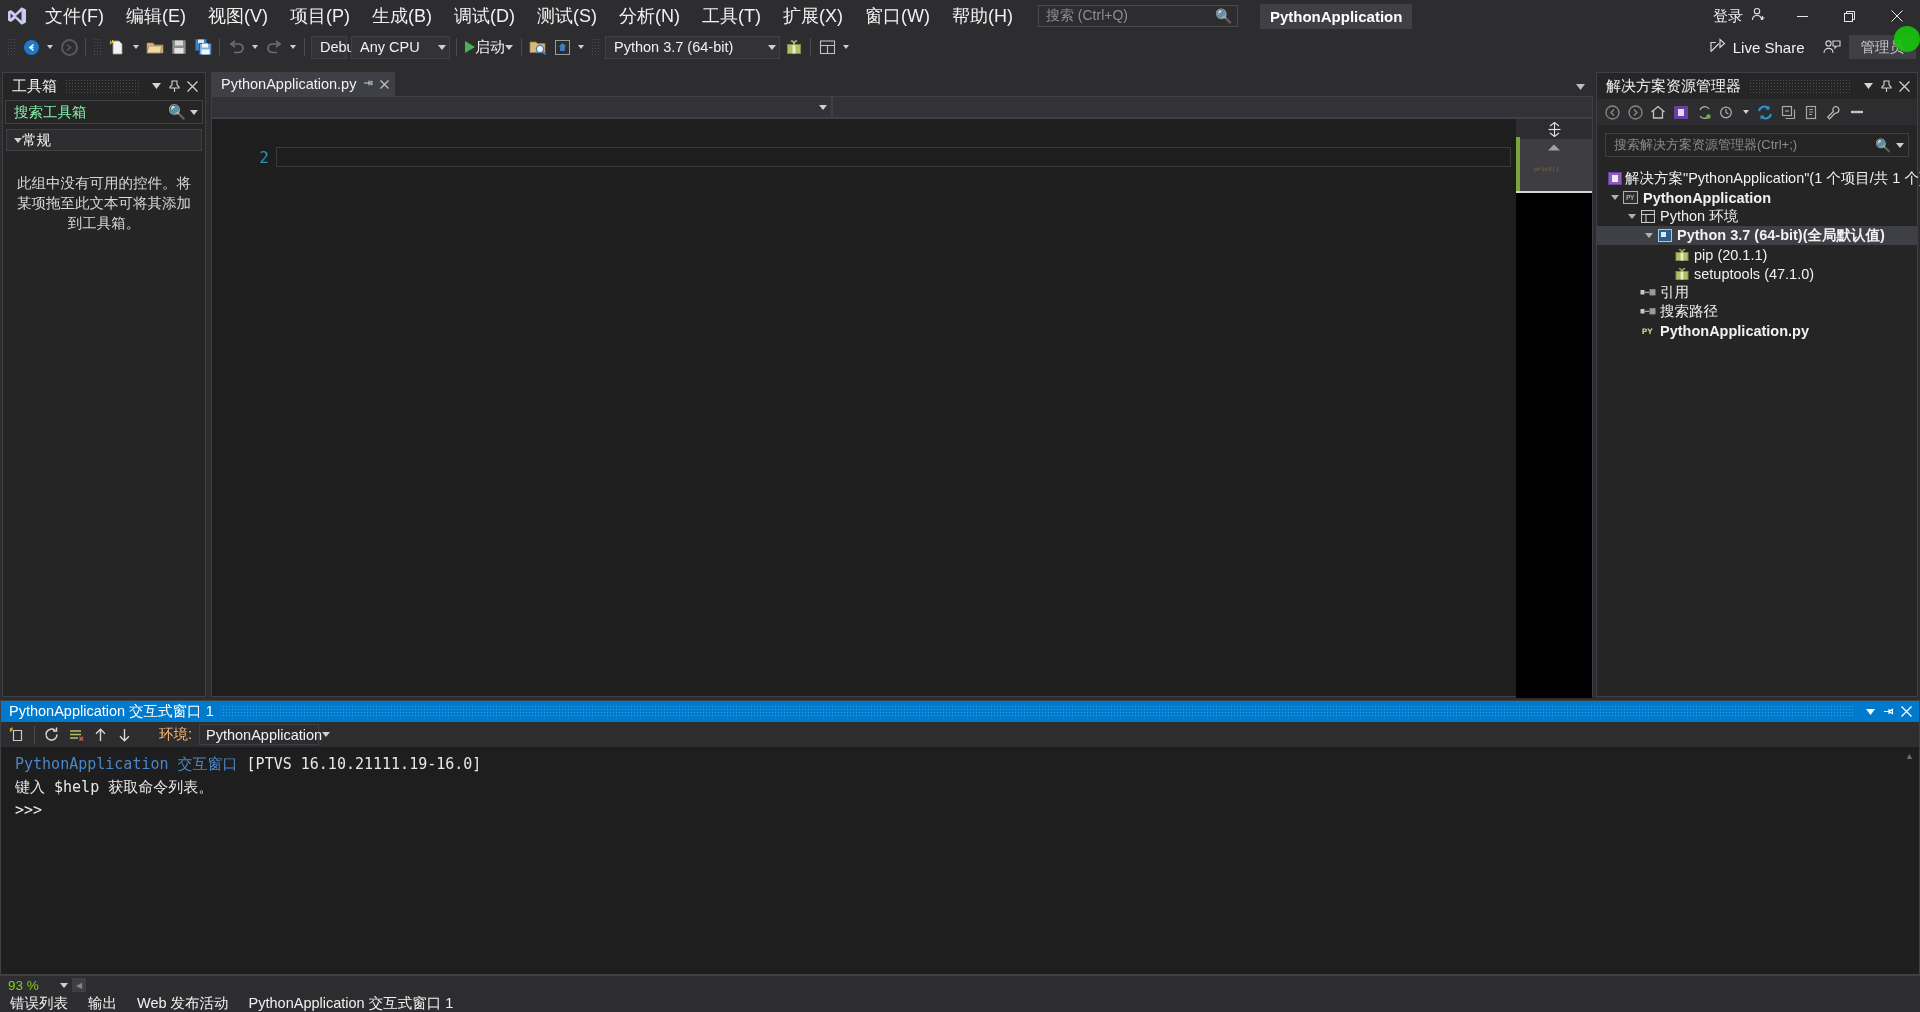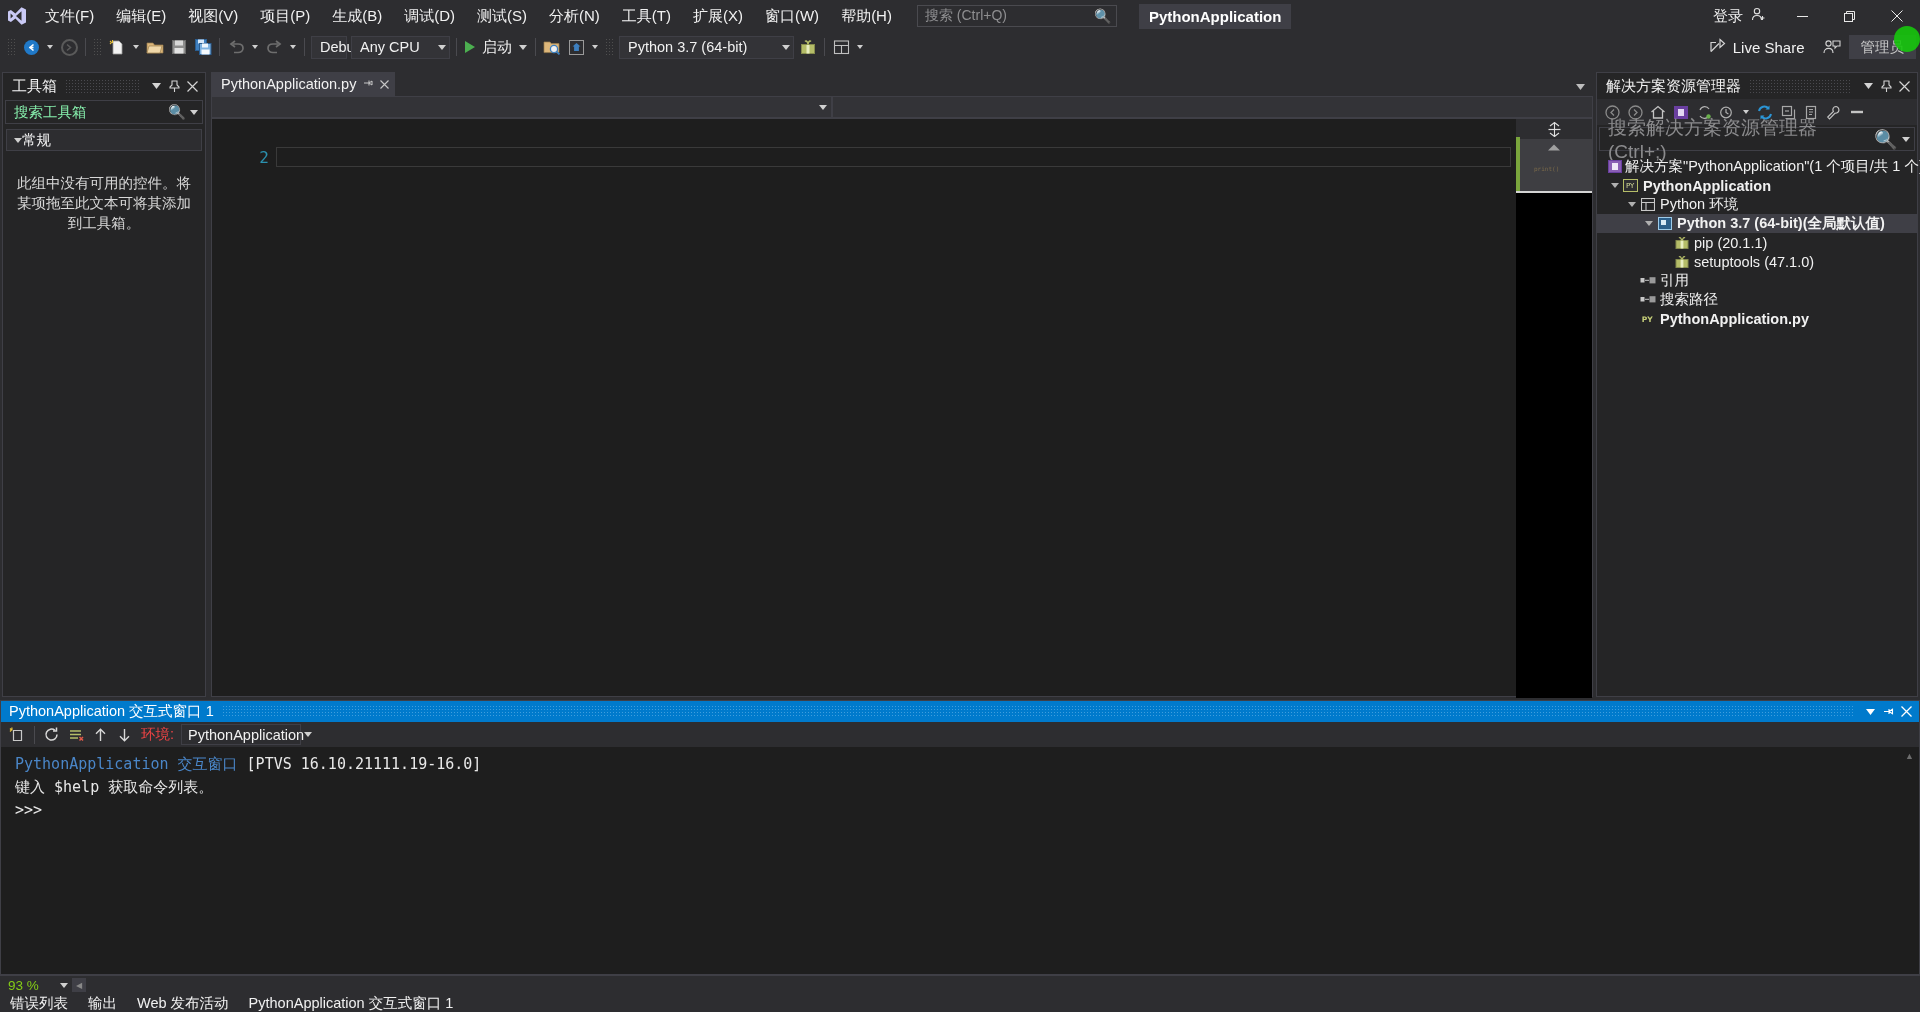--- a/index.html
+++ b/index.html
@@ -13,21 +13,21 @@
   body { position: relative; color: #f1f1f1; font-size: 15px; }
 
   
   #titlebar {
     position: absolute; left: 0; top: 0; width: 1920px; height: 32px;
     background: #2d2d30; display: flex; align-items: center;
   }
   #vs-logo { width: 34px; height: 32px; display: flex; align-items: center; justify-content: center; }
   .menu-item {
     height: 32px; padding: 0 11px; display: flex; align-items: center;
-    font-size: 15px; color: #f1f1f1; white-space: nowrap; cursor: default;
+    font-size: 18px; color: #f1f1f1; white-space: nowrap; cursor: default;
   }
   #search-box {
     margin-left: 14px; width: 200px; height: 22px; background: #2d2d30;
     border: 1px solid #4a4a4f; display: flex; align-items: center;
     padding: 0 4px 0 7px; color: #8e8e90; font-size: 14px; position: relative;
   }
   #search-box .ph { flex: 1; }
   #search-box .mag { color: #d0d0d0; font-size: 14px; }
   #proj-chip {
     margin-left: 22px; height: 25px; padding: 0 10px; background: #3f3f46;
@@ -47,21 +47,21 @@
     background-size: 3px 3px; opacity: .85; }
   .tb-btn { height: 24px; min-width: 24px; display: flex; align-items: center;
     justify-content: center; padding: 0 2px; }
   .tb-sep { width: 1px; height: 18px; background: #4a4a4f; margin: 0 4px; }
   .caret-sm { width: 0; height: 0; border-left: 3.5px solid transparent;
     border-right: 3.5px solid transparent; border-top: 4px solid #cfcfcf; margin: 0 4px; }
   .tb-combo { height: 23px; border: 1px solid #3f3f46; background: #333337;
     display: flex; align-items: center; padding: 0 3px 0 8px; font-size: 14.5px;
     color: #f1f1f1; margin: 0 2px; }
   .tb-combo .lbl { flex: 1; white-space: nowrap; }
-  #start-btn { display: flex; align-items: center; height: 24px; padding: 0 4px; gap: 7px; font-size: 15px; }
+  #start-btn { display: flex; align-items: center; height: 24px; padding: 0 4px; gap: 0; font-size: 15px; }
   .tri-green { width: 0; height: 0; border-top: 6px solid transparent;
     border-bottom: 6px solid transparent; border-left: 10px solid #4caf50; }
 
   
   #toolbox {
     position: absolute; left: 2px; top: 72px; width: 204px; height: 625px;
     background: #252526; border: 1px solid #3f3f46;
     display: flex; flex-direction: column;
   }
   .pane-head { height: 26px; display: flex; align-items: center; padding: 0 4px 0 9px;
@@ -119,22 +119,22 @@
     width: 4px; height: 54px; background: #7aa53c; }
   #minimap-rest { flex: 1; background: #000; border-top: 2px solid #d4d4d4; }
 
   
   #solexp { position: absolute; left: 1596px; top: 72px; width: 322px; height: 625px;
     background: #252526; border: 1px solid #3f3f46; display: flex; flex-direction: column; }
   #se-toolbar { height: 26px; display: flex; align-items: center; gap: 1px; padding: 0 4px;
     background: #2d2d30; }
   .se-ic { width: 22px; height: 22px; display: flex; align-items: center;
     justify-content: center; color: #9a9a9a; font-size: 14px; }
-  #se-search { margin: 2px; height: 24px; background: #252526; border: 1px solid #3f3f46;
-    display: flex; align-items: center; padding: 0 4px 0 8px; color: #8b8b8d; font-size: 19px; }
+  #se-search { margin: 8px; height: 24px; background: #252526; border: 1px solid #3f3f46;
+    display: flex; align-items: center; padding: 0 4px 0 8px; color: #8b8b8d; font-size: 13px; }
   #se-search .ph { flex: 1; }
   #se-tree { flex: 1; padding-top: 4px; font-size: 14.5px; }
   .tr { height: 19px; display: flex; align-items: center; color: #f1f1f1; white-space: nowrap; }
   .tr.sel { background: #3f3f46; }
   .tr .exp { width: 13px; display: flex; align-items: center; justify-content: center; }
   .tr .ico { width: 19px; display: flex; align-items: center; justify-content: center; }
   .tr .txt { padding-left: 3px; }
   .tri-d { width: 0; height: 0; border-left: 4px solid transparent;
     border-right: 4px solid transparent; border-top: 5px solid #b0b0b0; }
   .bold { font-weight: bold; }
@@ -145,21 +145,21 @@
   #iw-head { height: 21px; background: #007acc; display: flex; align-items: center;
     padding: 0 4px 0 8px; color: #fff; font-size: 14.5px; }
   #iw-head .t { white-space: nowrap; }
   #iw-head .dots2 { flex: 1; height: 13px; margin: 0 8px;
     background-image: radial-gradient(#3f9ede 0.8px, transparent 0.9px); background-size: 3px 3px; }
   #iw-head .hicon { color: #fff; }
   #iw-toolbar { height: 25px; background: #2d2d30; display: flex; align-items: center;
     gap: 2px; padding: 0 5px; font-size: 14.5px; }
   .iw-ic { width: 22px; height: 21px; display: flex; align-items: center;
     justify-content: center; color: #d0d0d0; font-size: 15px; }
-  #iw-env-lbl { margin-left: 4px; color: #ef4444; }
+  #iw-env-lbl { margin-left: 22px; color: #fdba74; }
   #iw-env-combo { margin-left: 5px; width: 120px; height: 21px; background: #2d2d30;
     border: 1px solid #3f3f46; display: flex; align-items: center; padding: 0 3px 0 6px;
     font-size: 14.5px; color: #f1f1f1; }
   #iw-env-combo .lbl { flex: 1; white-space: nowrap; }
   #iw-body { flex: 1; background: #1e1e1e; padding: 6px 0 0 14px;
     font-family: "DejaVu Sans Mono", monospace; font-size: 15px; line-height: 23px; }
   .c-blue { color: #4a86c8; }
   .c-white { color: #e8e8e8; }
   #iw-scroll { position: absolute; right: 1px; top: 46px; width: 17px; bottom: 1px;
     background: #1e1e1e; }

